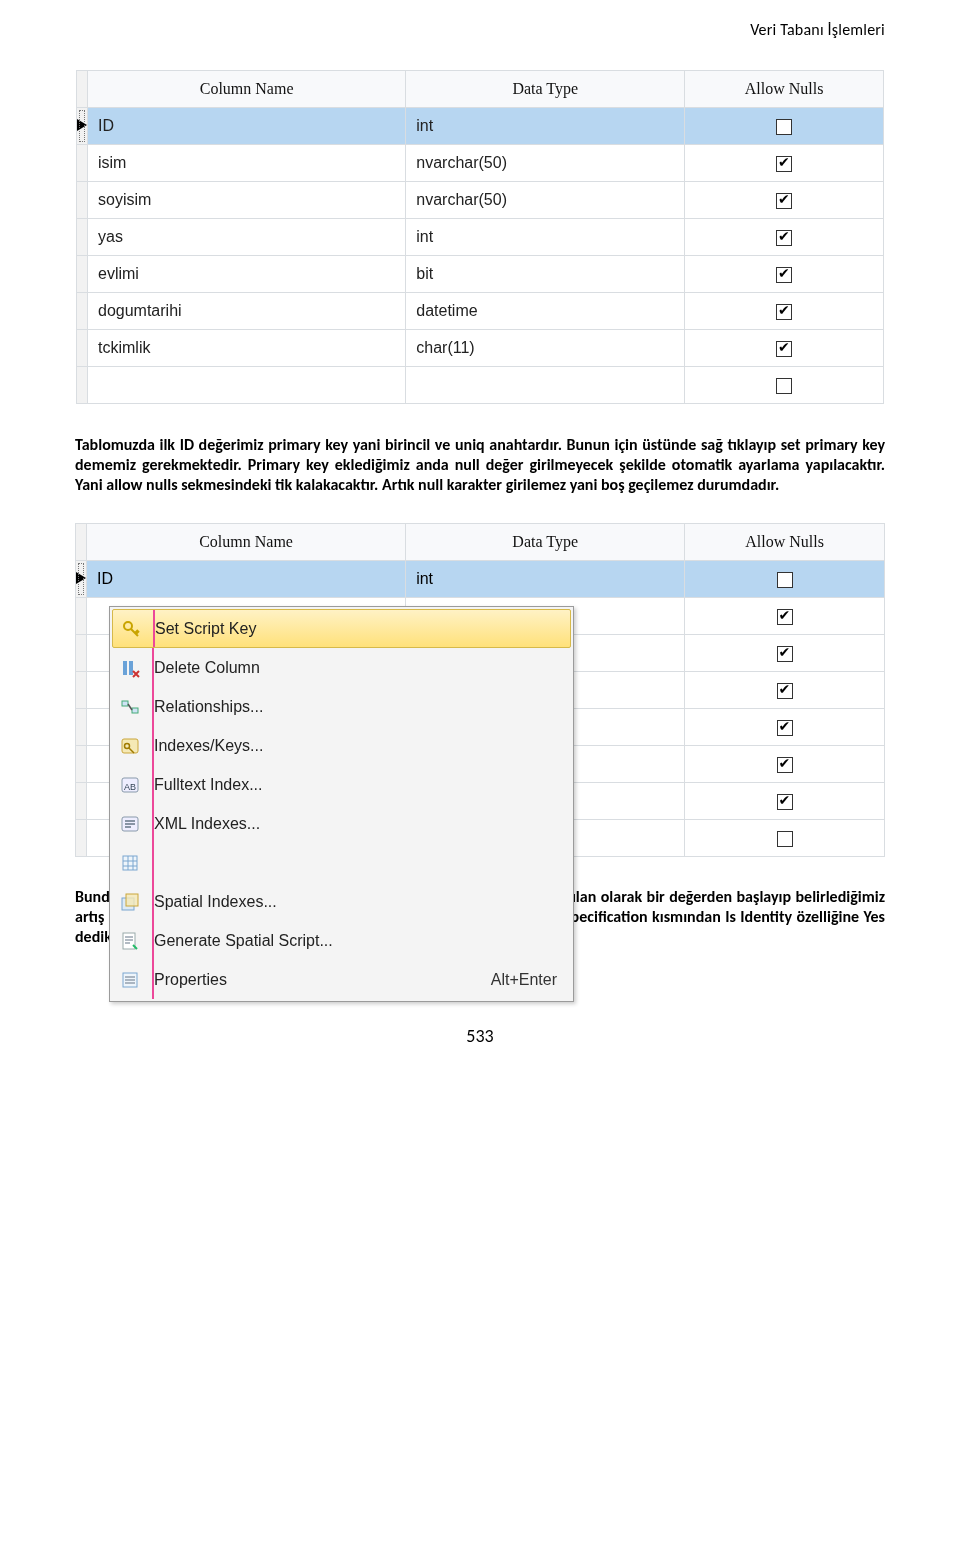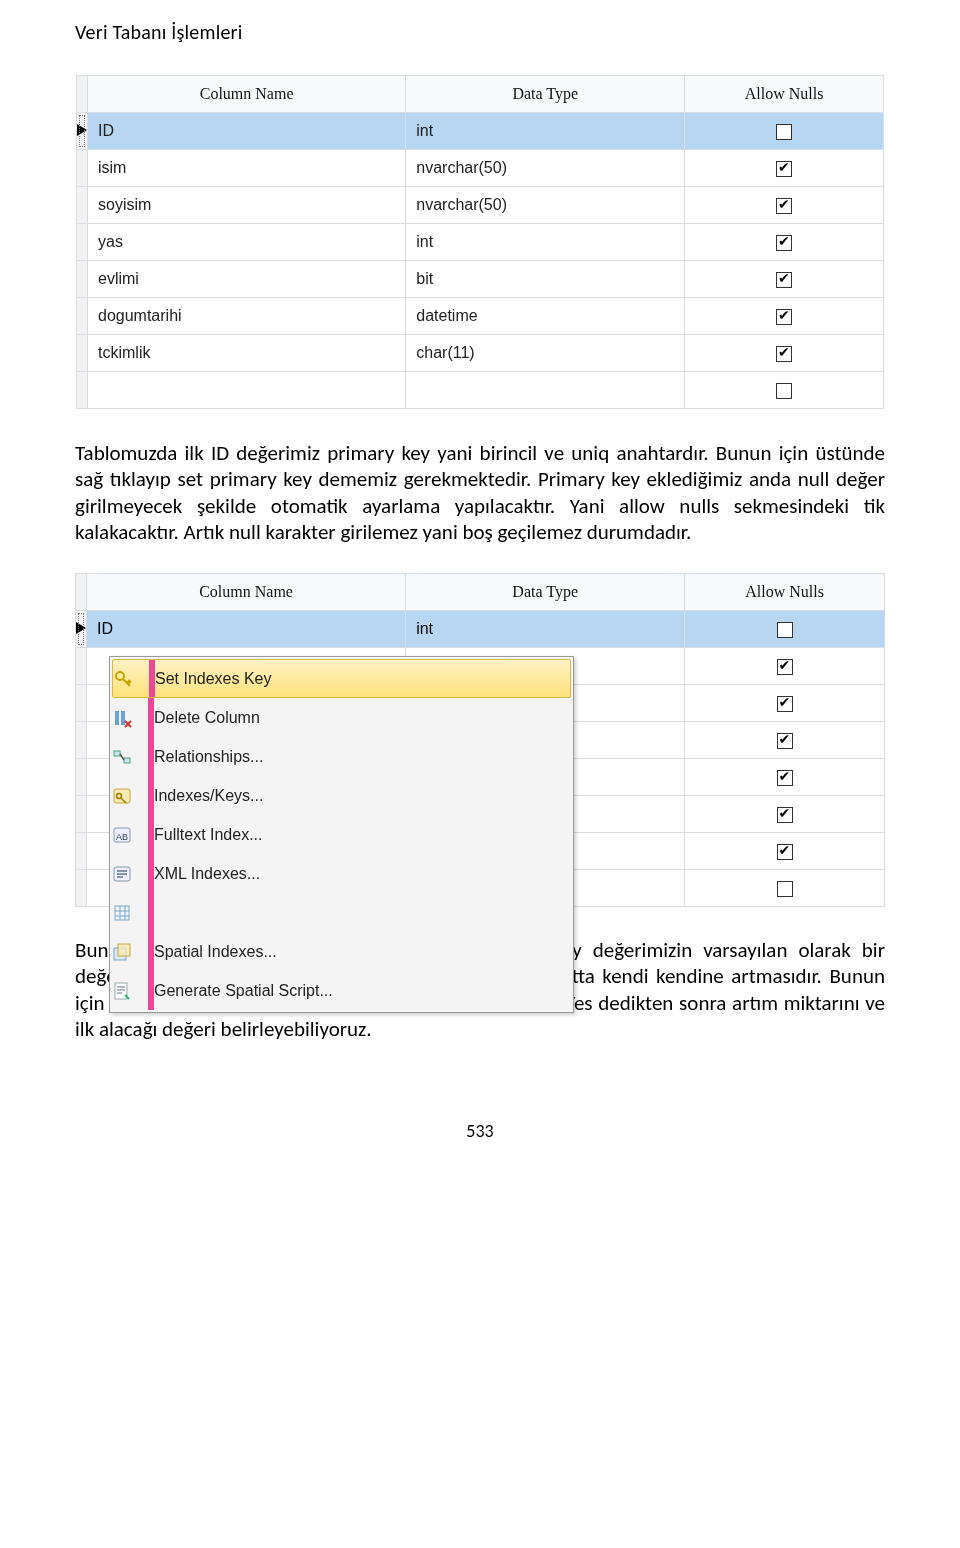--- a/index.html
+++ b/index.html
@@ -8,22 +8,22 @@
     font-family: Calibri, "Segoe UI", Arial, sans-serif;
     width: 960px;
     background: #fff;
     color: #000;
     padding: 0;
   }
   .page {
     padding: 20px 75px 40px 75px;
   }
   .header-title {
-    text-align: left;
-    font-size: 20px;
+    text-align: right;
+    font-size: 16px;
     margin-bottom: 30px;
     letter-spacing: 0.2px;
   }
   
   .table-wrap {
     border: 1px solid #fff;
     background: #fff;
     margin-bottom: 30px;
     font-family: "Segoe UI", Tahoma, sans-serif;
     font-size: 16px;
@@ -85,24 +85,25 @@
     border-bottom: 6px solid transparent;
   }
   
   .dotted-select {
     position: absolute;
     left: 2px; top: 2px; right: 2px; bottom: 2px;
     border: 1px dotted #777;
   }
   
   .para {
-    font-size: 21px;
+    font-size: 16px;
     line-height: 1.25;
     text-align: justify;
     margin: 0 0 28px 0;
+    font-weight: bold;
   }
   .page-num {
     text-align: center;
     font-size: 18px;
     padding-top: 50px;
   }
 
   
   .shot2 {
     position: relative;
@@ -137,25 +138,25 @@
     width: 28px;
     height: 28px;
     display: flex;
     align-items: center;
     justify-content: center;
     flex-shrink: 0;
     margin-right: 12px;
   }
   .icon-strip {
     width: 38px;
-    border-right: 6px solid #ec4899;
+    border-right: 2px solid #ec4899;
     align-self: stretch;
     display:flex;
     align-items:center;
-    justify-content:flex-end;
+    justify-content:flex-start;
     flex-shrink:0;
   }
   .menu-item .label { flex: 1 1 auto; }
   .menu-item .shortcut { color: #333; padding-right: 8px; }
 
   svg { display: block; }
 </style>
 </head>
 <body>
 
@@ -292,21 +293,21 @@
     <div class="context-menu" id="ctx-menu">
         <div class="menu-item selected">
           <div class="icon-strip">
             <span class="menu-icon">
               <svg width="20" height="20" viewBox="0 0 20 20">
                 <circle cx="7" cy="7" r="4" fill="none" stroke="#c9a400" stroke-width="2"></circle>
                 <path d="M10 10 L17 17 M14 14 L17 11 M15 15 L18 12" stroke="#c9a400" stroke-width="2" fill="none"></path>
               </svg>
             </span>
           </div>
-          <span class="label">Set Indexes Key</span>
+          <span class="label">Set Script Key</span>
         </div>
         <div class="menu-item">
           <div class="icon-strip">
             <span class="menu-icon">
               <svg width="20" height="20" viewBox="0 0 20 20">
                 <rect x="3" y="3" width="4" height="14" fill="#6aa2d8"></rect>
                 <rect x="9" y="3" width="4" height="14" fill="#6aa2d8"></rect>
                 <path d="M13 13 l6 6 M19 13 l-6 6" stroke="#c33" stroke-width="2"></path>
               </svg>
             </span>
@@ -385,19 +386,31 @@
             <span class="menu-icon">
               <svg width="20" height="20" viewBox="0 0 20 20">
                 <rect x="3" y="2" width="12" height="16" fill="#fff" stroke="#9aa"></rect>
                 <path d="M5 6 h8 M5 9 h8 M5 12 h5" stroke="#678" stroke-width="1.2"></path>
                 <path d="M13 14 l4 4" stroke="#2b6" stroke-width="2"></path>
               </svg>
             </span>
           </div>
           <span class="label">Generate Spatial Script...</span>
         </div>
+        <div class="menu-item">
+          <div class="icon-strip">
+            <span class="menu-icon">
+              <svg width="20" height="20" viewBox="0 0 20 20">
+                <rect x="3" y="3" width="14" height="14" fill="#eef5fb" stroke="#7ba6cf"></rect>
+                <path d="M5 7 h10 M5 10 h10 M5 13 h10" stroke="#678" stroke-width="1.2"></path>
+              </svg>
+            </span>
+          </div>
+          <span class="label">Properties</span>
+          <span class="shortcut">Alt+Enter</span>
+        </div>
       </div>
   </div>
 
   <p class="para">Bundan sonra yapmamız gereken ikin ayar primary key değerimizin varsayılan olarak bir değerden başlayıp belirlediğimiz artış miktarı ile her kayıtta kendi kendine artmasıdır. Bunun için Identity Specification kısmından Is Identity özelliğine Yes dedikten sonra artım miktarını ve ilk alacağı değeri belirleyebiliyoruz.</p>
 
   <div class="page-num">533</div>
 </div>
 
 </body></html>

